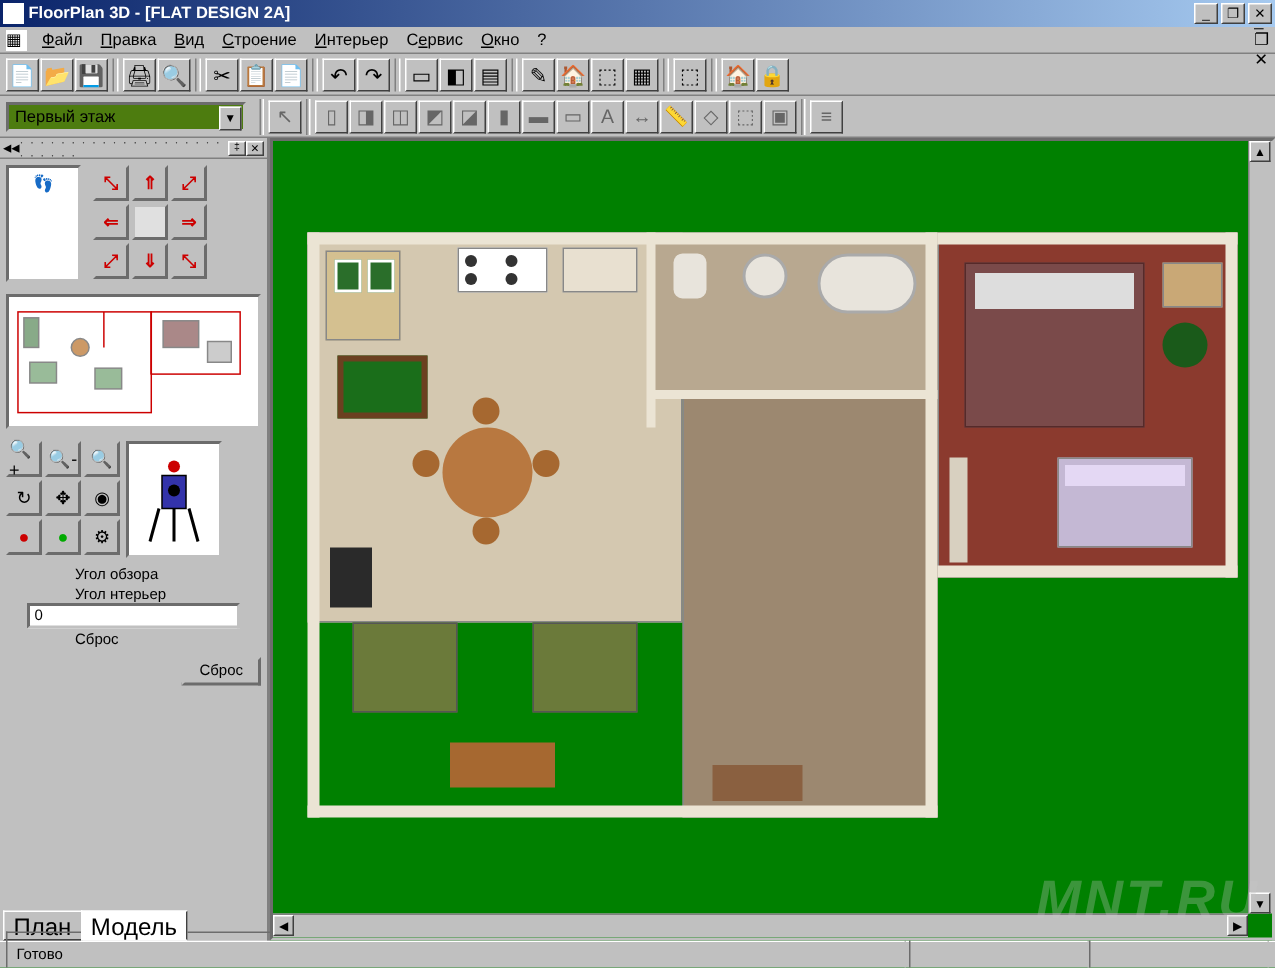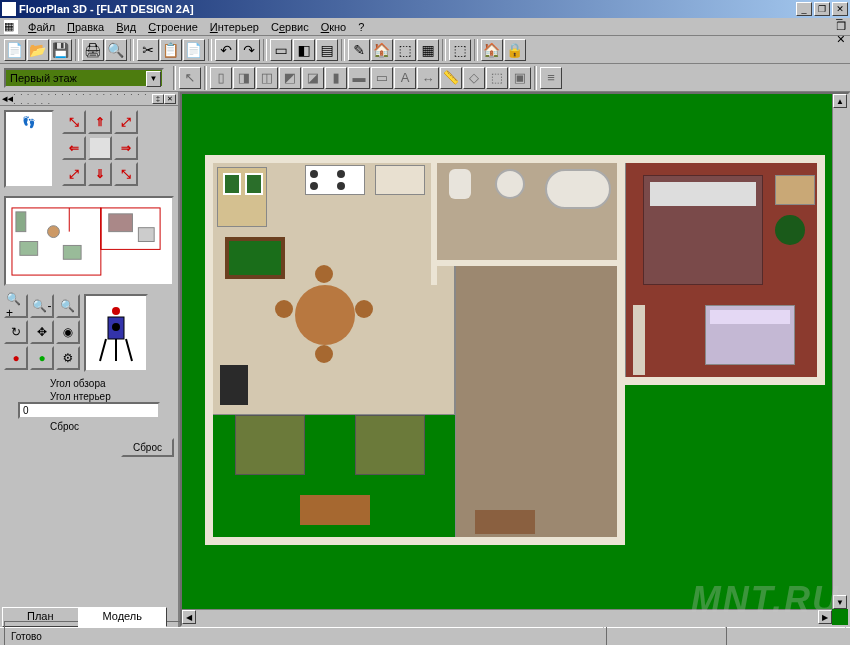--- a/index.html
+++ b/index.html
@@ -48,21 +48,21 @@
 .params { padding: 2px 4px; }
 .param-row { display: flex; align-items: center; margin-bottom: 2px; flex-direction: column; }
 .param-row label { width: 78px; font-size: 10px; }
 .param-row input { flex: 1; border: 2px inset #c0c0c0; padding: 1px 3px; background: #fff; font-size: 10px; height: 17px; }
 .reset-row { text-align: right; padding: 2px 4px; }
 .reset-btn { border: 2px outset #c0c0c0; padding: 2px 10px; background: #c0c0c0; cursor: pointer; font-size: 10px; }
 
 .spacer { flex: 1; }
 
 .tabs { display: flex; height: 20px; padding-left: 2px; }
-.tab { border: 1px solid; border-color: #fff #404040 #404040 #fff; background: #c0c0c0; padding: 2px 24px; font-size: 11px; cursor: pointer; margin-right: -1px; }
+.tab { border: 1px solid; border-color: #fff #404040 #404040 #fff; background: #c0c0c0; padding: 2px 6px; font-size: 16px; cursor: pointer; margin-right: -1px; }
 .tab.active { background: #fff; border-bottom-color: #fff; z-index: 1; }
 
 .viewport { flex: 1; background: #008000; border: 2px inset #c0c0c0; margin: 0; position: relative; overflow: hidden; display: flex; align-items: center; justify-content: center; }
 .render { width: 620px; height: 410px; position: relative; }
 .room { position: absolute; border: 1px solid #888; }
 .floor-wood { background: repeating-linear-gradient(0deg, #c9a876, #c9a876 6px, #b89560 6px, #b89560 12px); }
 .floor-tile { background: #b8a890; }
 .floor-carpet { background: #d4c8b0; }
 .floor-red { background: #8b3a2e; }
 .floor-mottled { background: #9c8870; }

